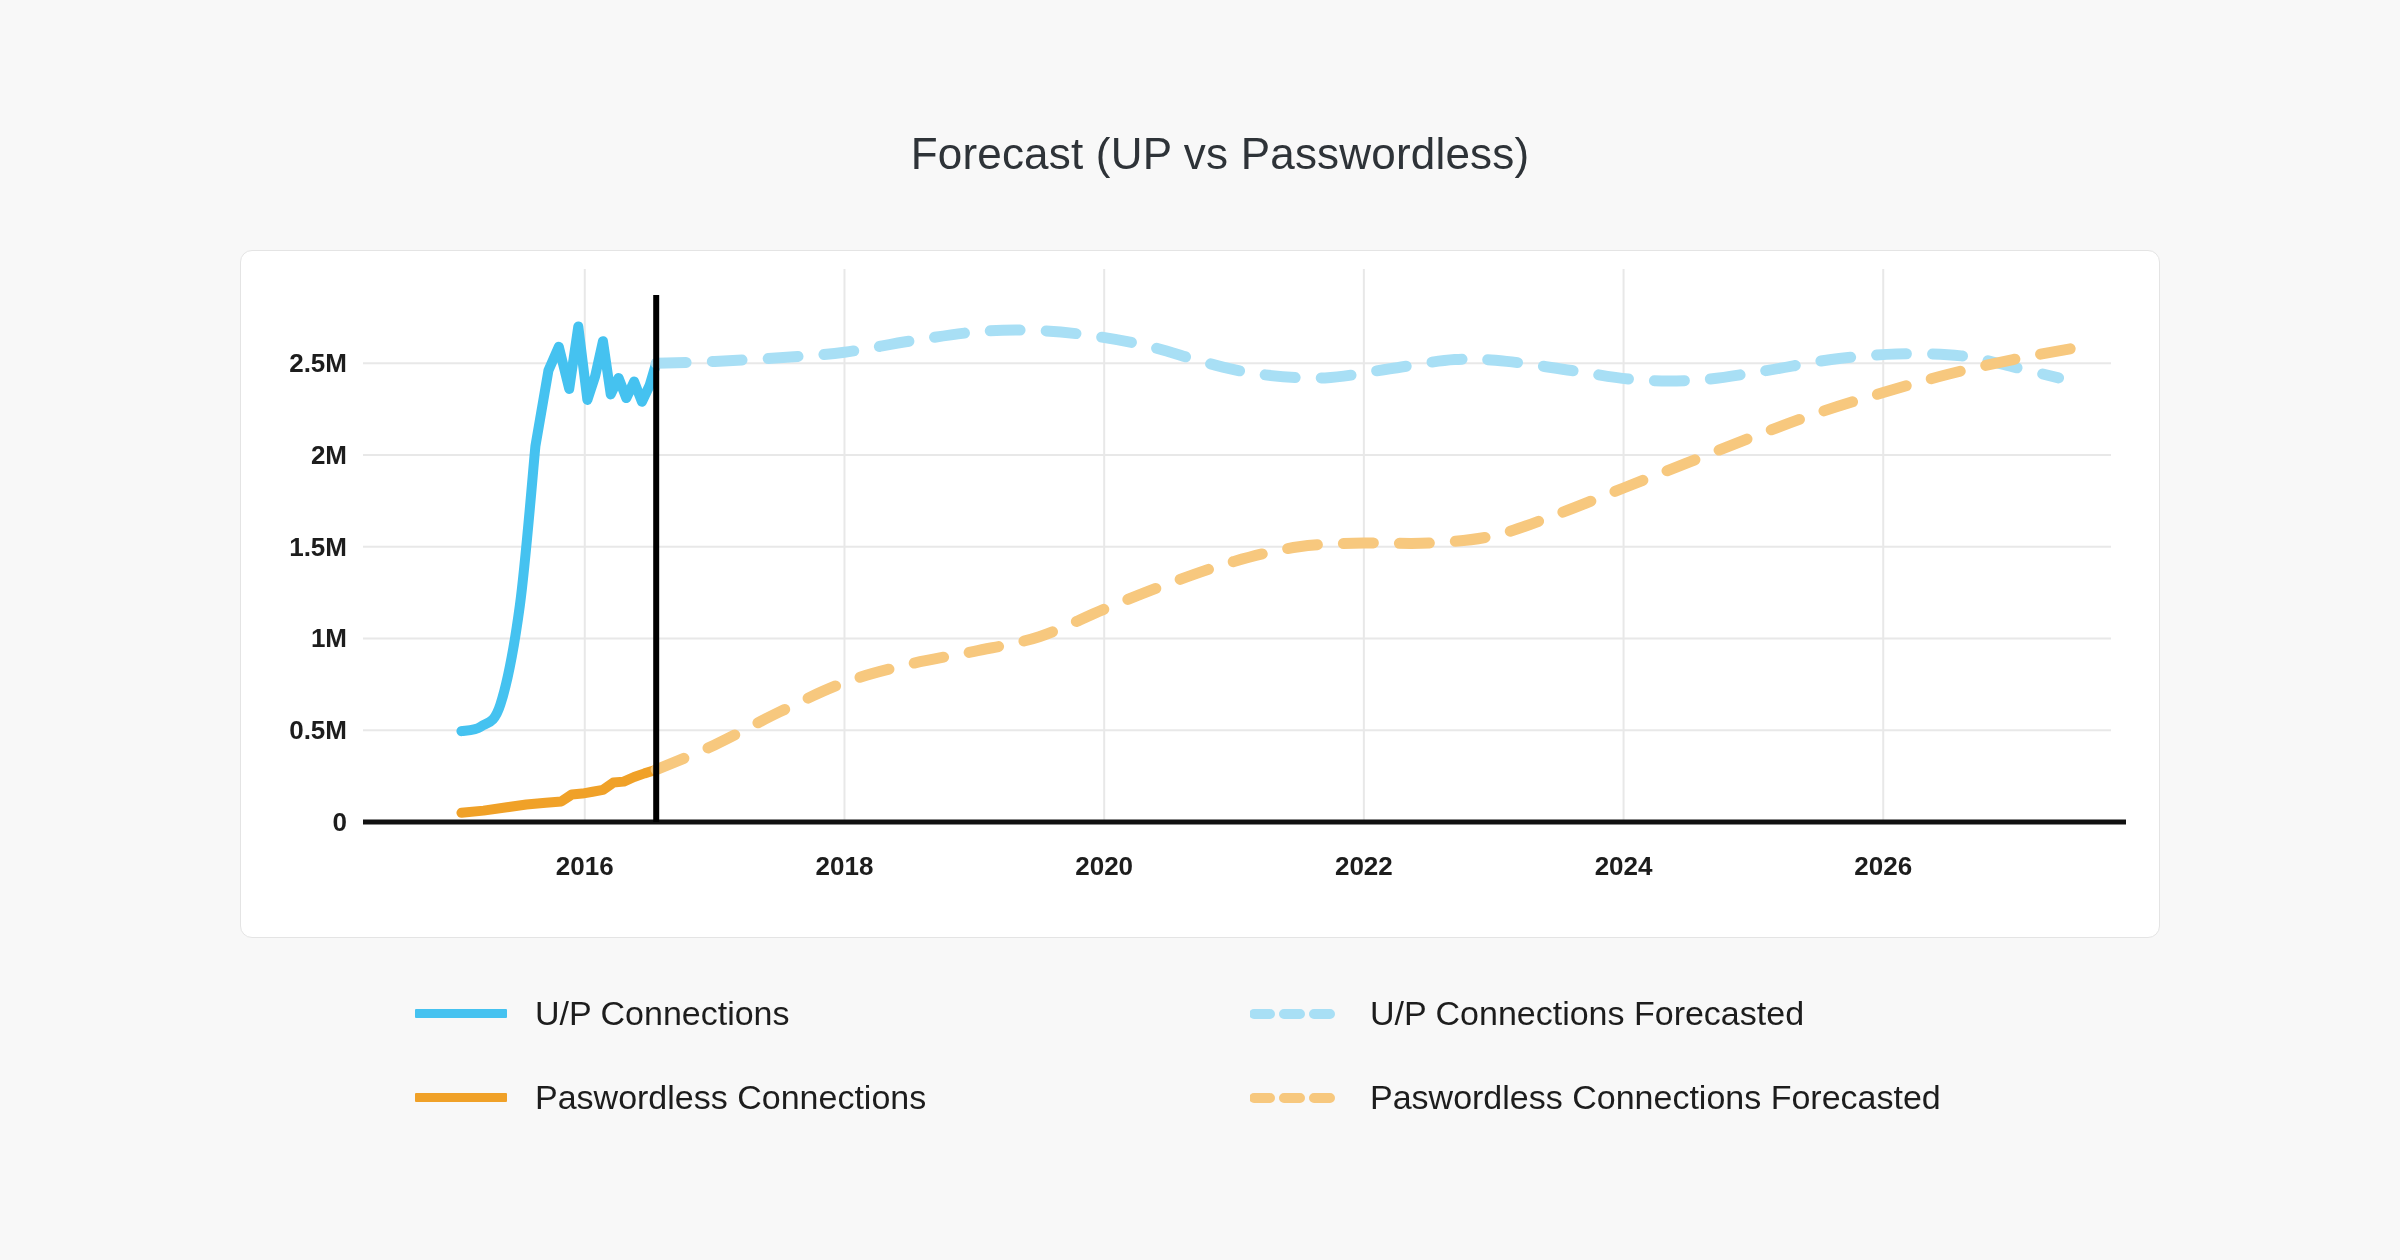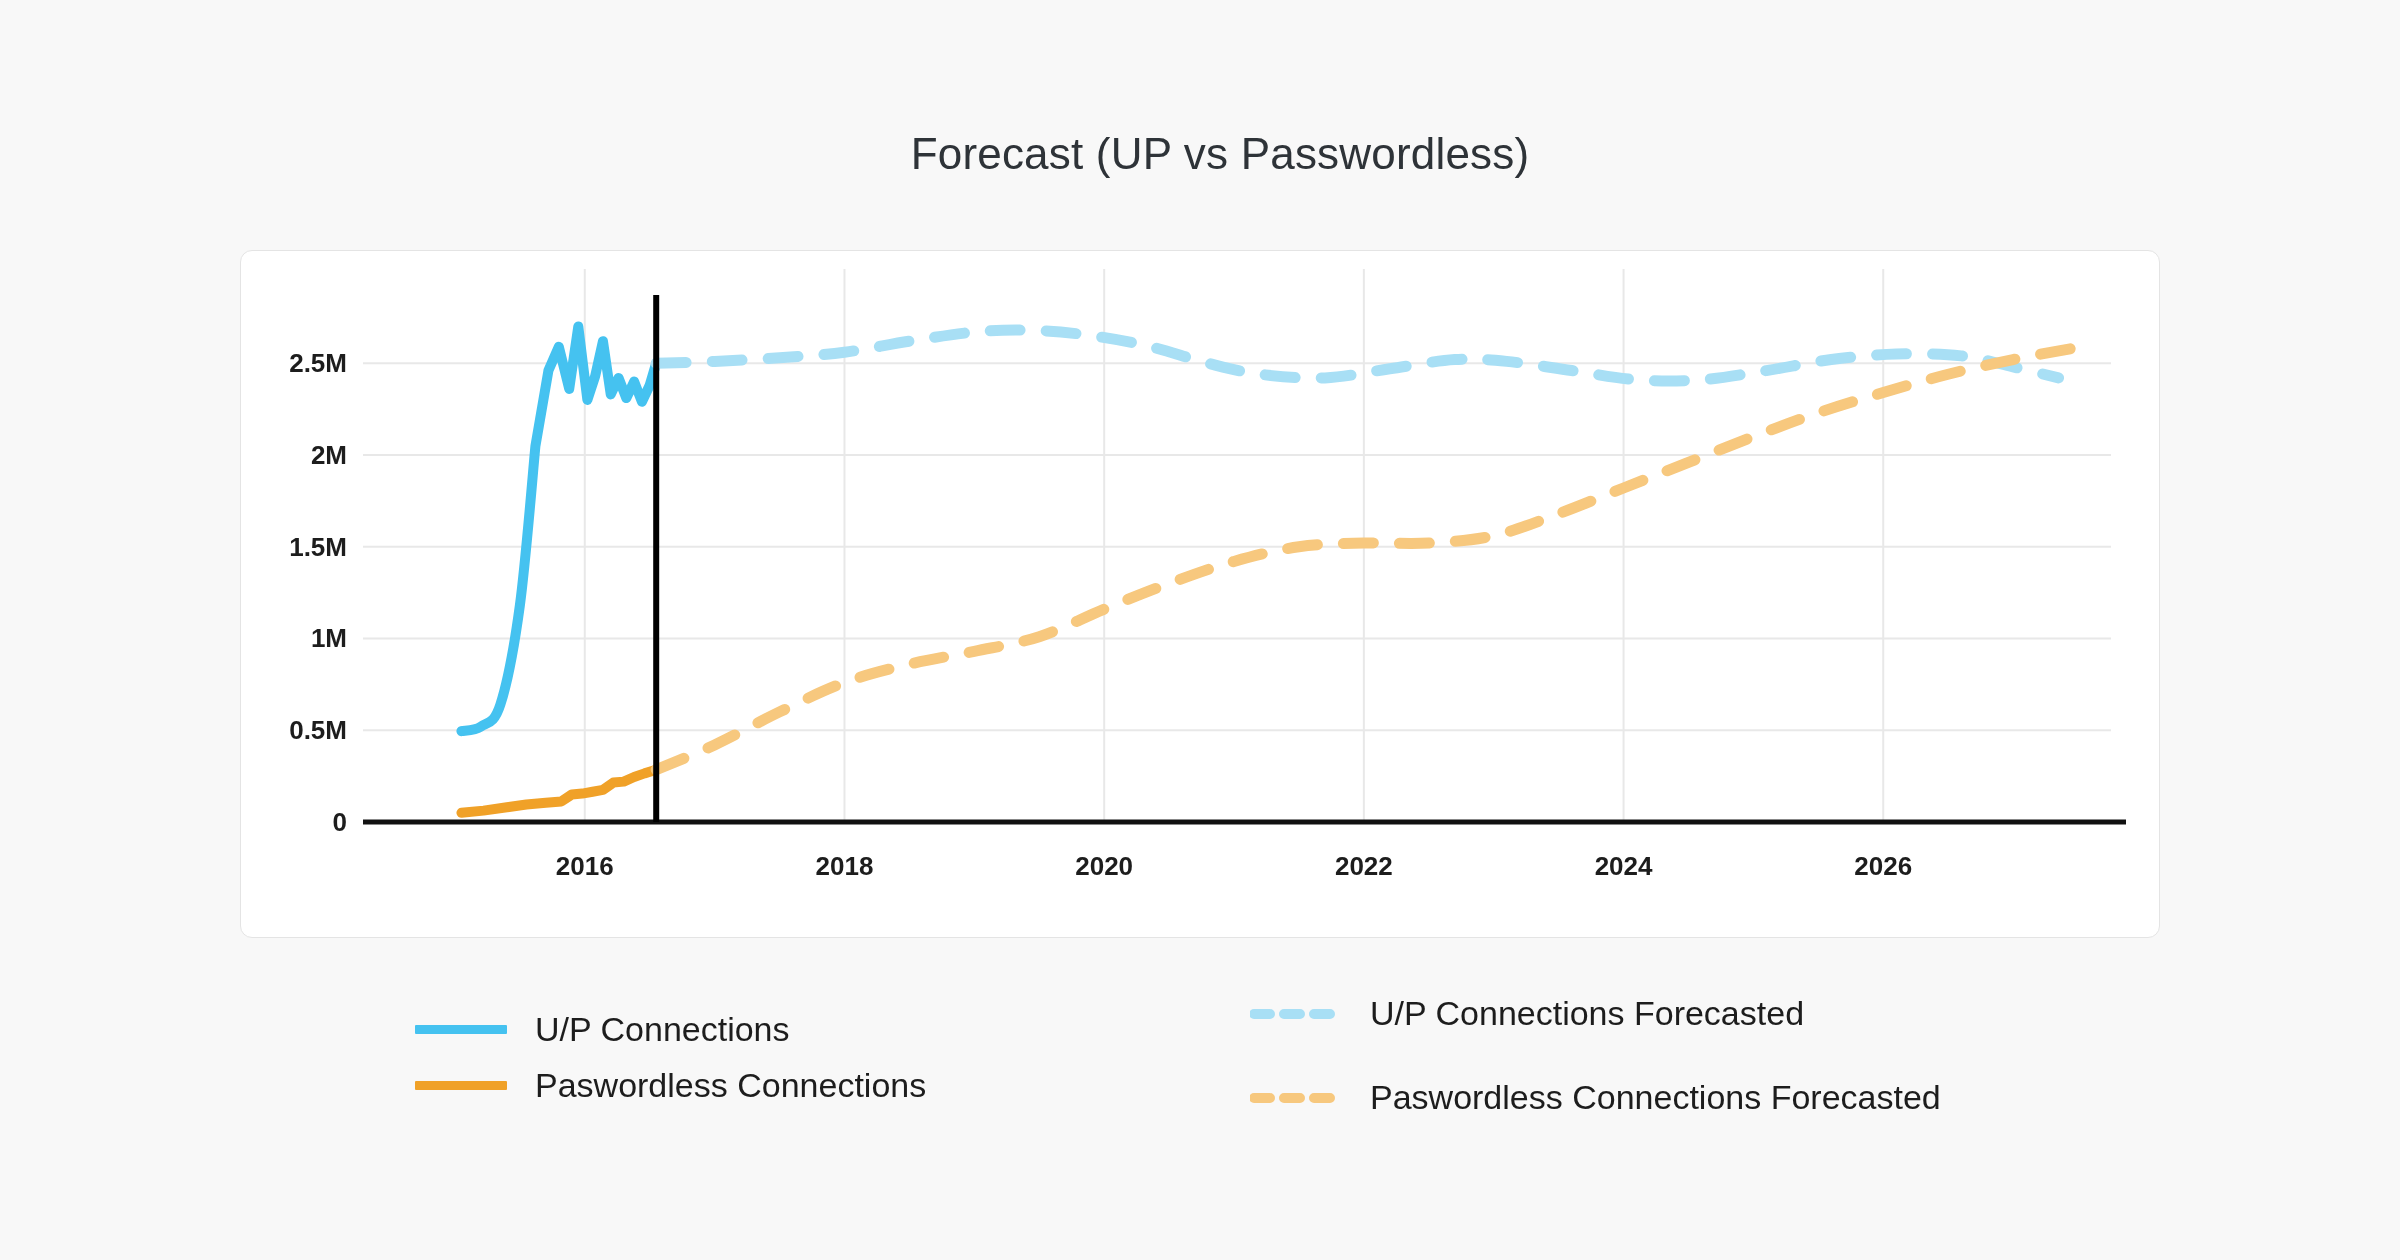--- a/index.html
+++ b/index.html
@@ -90,23 +90,23 @@
     top: 985px;
     width: 1920px;
     height: 160px;
   }
   .legend-item {
     position: absolute;
     display: flex;
     align-items: center;
     height: 56px;
   }
-  .legend-item.c0 { left: 175px;  top: 16px;  }
+  .legend-item.c0 { left: 175px;  top: 0px;  }
   .legend-item.c1 { left: 1010px; top: 0px; justify-content: flex-end;  }
-  .legend-item.c2 { left: 175px;  top: 72px; align-items: center; }
+  .legend-item.c2 { left: 175px;  top: 84px; align-items: center; }
   .legend-item.c3 { left: 1010px; top: 84px; }
 
   .legend-swatch {
     width: 92px;
     height: 9px;
     margin-right: 28px;
     flex: 0 0 auto;
     border-radius: 1px;
   }
   .legend-swatch.dashed {

